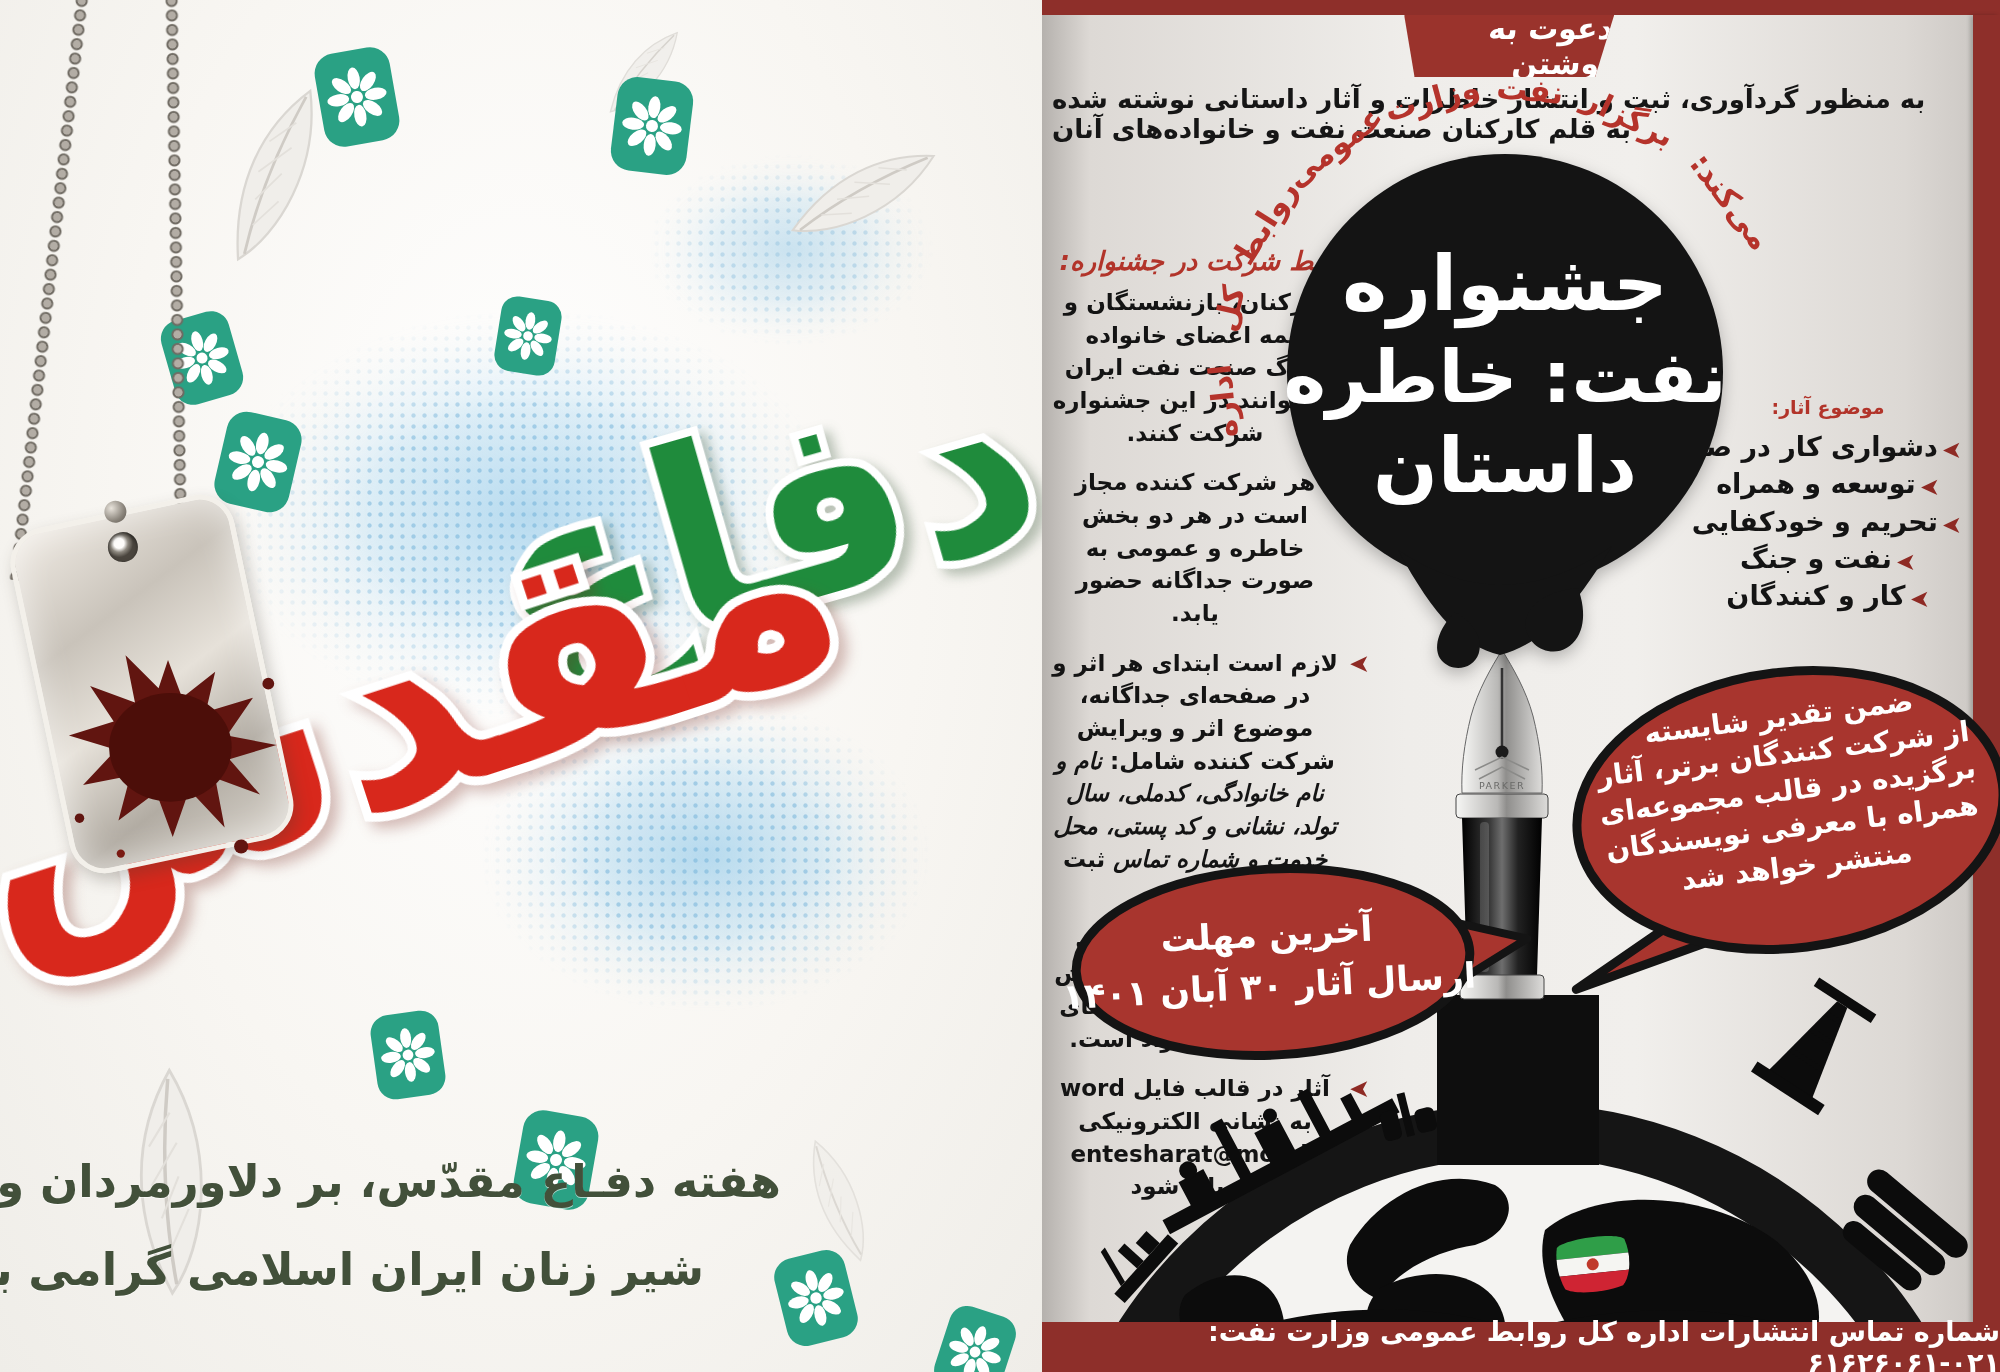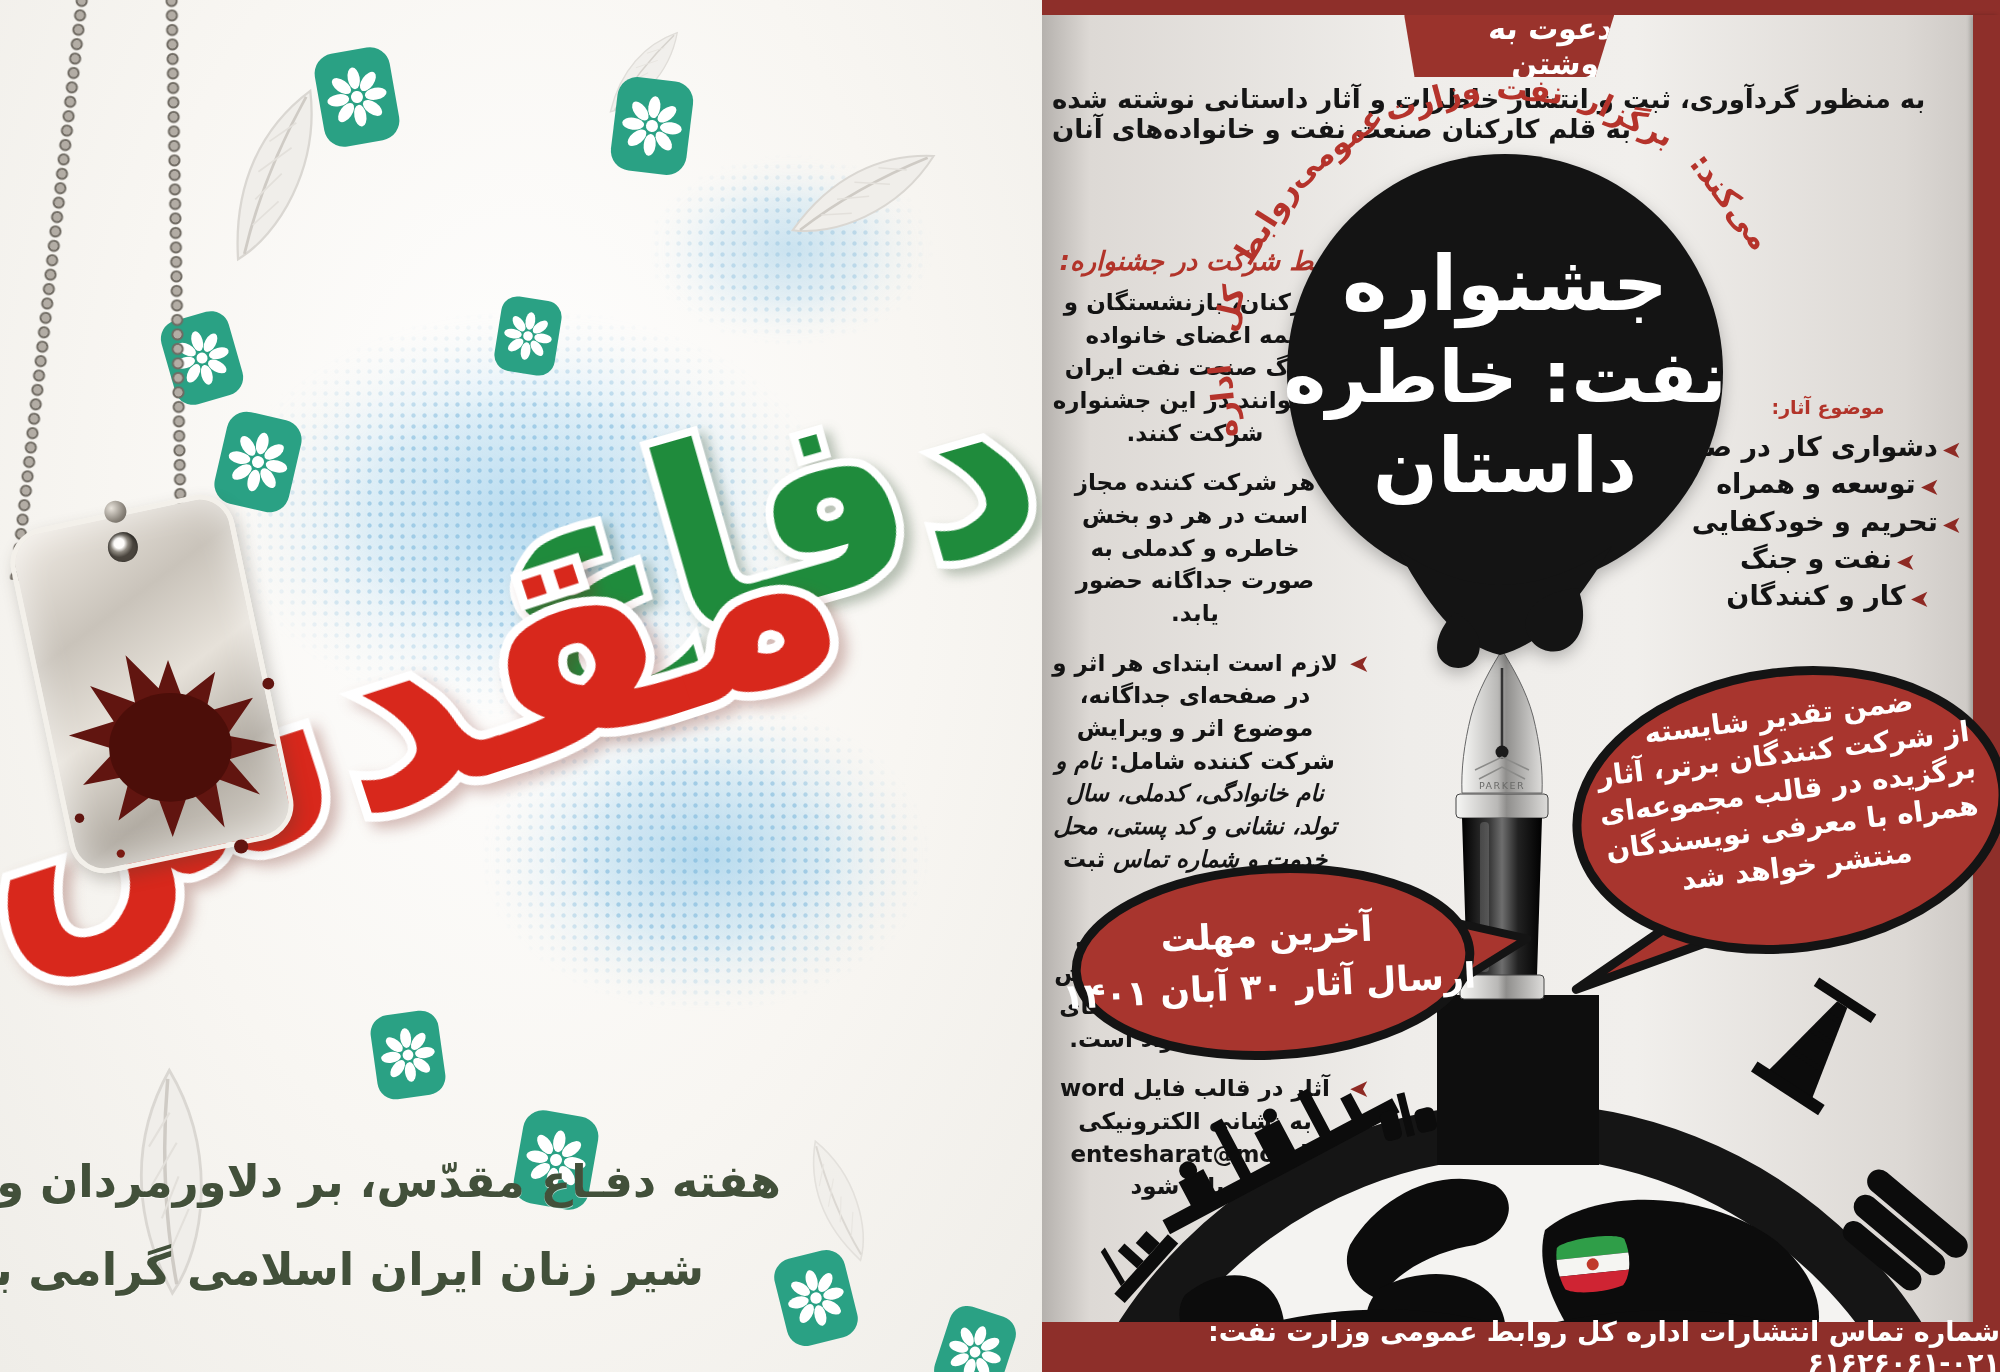--- a/index.html
+++ b/index.html
@@ -147,21 +147,21 @@
     <div class="intro">به منظور گردآوری، ثبت و انتشار خاطرات و آثار داستانی نوشته شده به قلم کارکنان صنعت نفت و خانواده‌های آنان</div>
 
     <div class="cond-block">
       <div class="cond-heading">شرایط شرکت در جشنواره:</div>
       <div class="cond-item">
         <span class="arrow">➤</span>
         <span>کارکنان، بازنشستگان و همه اعضای خانواده بزرگ صنعت نفت ایران می‌توانند در این جشنواره شرکت کنند.</span>
       </div>
       <div class="cond-item">
         <span class="arrow">➤</span>
-        <span>هر شرکت کننده مجاز است در هر دو بخش خاطره و کدملی به صورت جداگانه حضور یابد.</span>
+        <span>هر شرکت کننده مجاز است در هر دو بخش خاطره و عمومی به صورت جداگانه حضور یابد.</span>
       </div>
       <div class="cond-item">
         <span class="arrow">➤</span>
         <span>لازم است ابتدای هر اثر و در صفحه‌ای جداگانه، موضوع اثر و ویرایش شرکت کننده شامل: </span><span class="em-seg">نام و نام خانوادگی، کدملی، سال تولد، نشانی و کد پستی، محل خدمت و شماره تماس</span><span> ثبت شود.</span>
       </div>
       <div class="cond-item">
         <span class="arrow">➤</span>
         <span>روابط عمومی وزارت نفت در انتخاب و ویرایش خاطره ها و داستان های برای انتشار آزاد است.</span>
       </div>
       <div class="cond-item">

